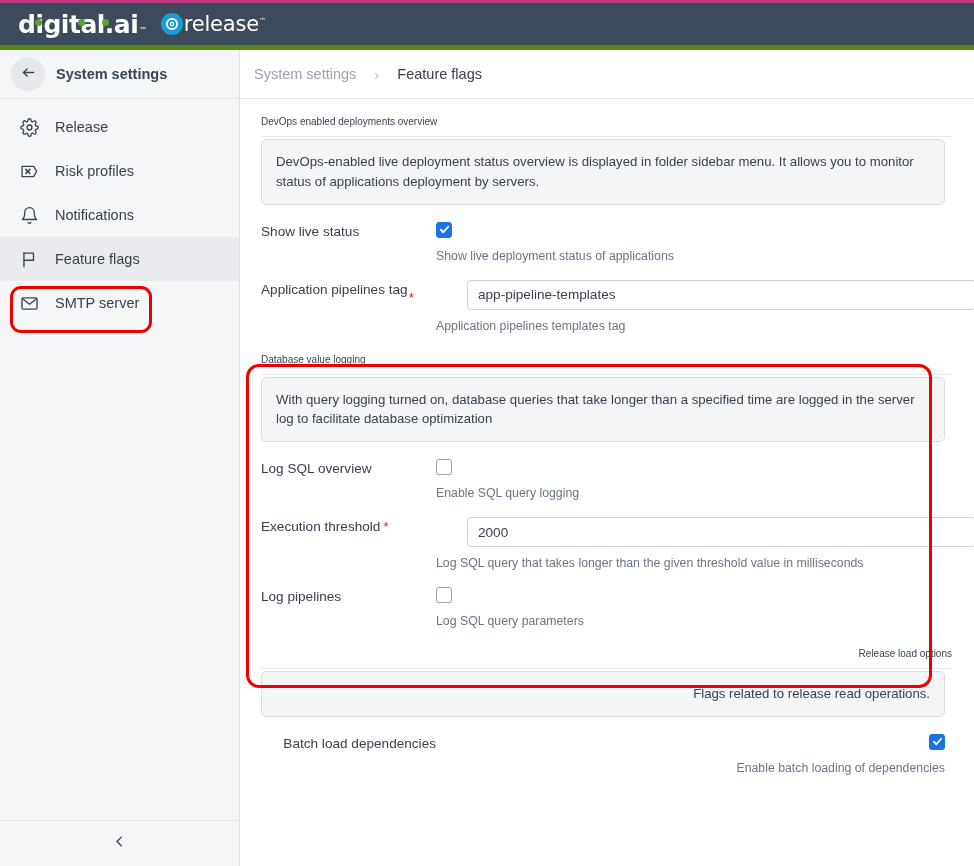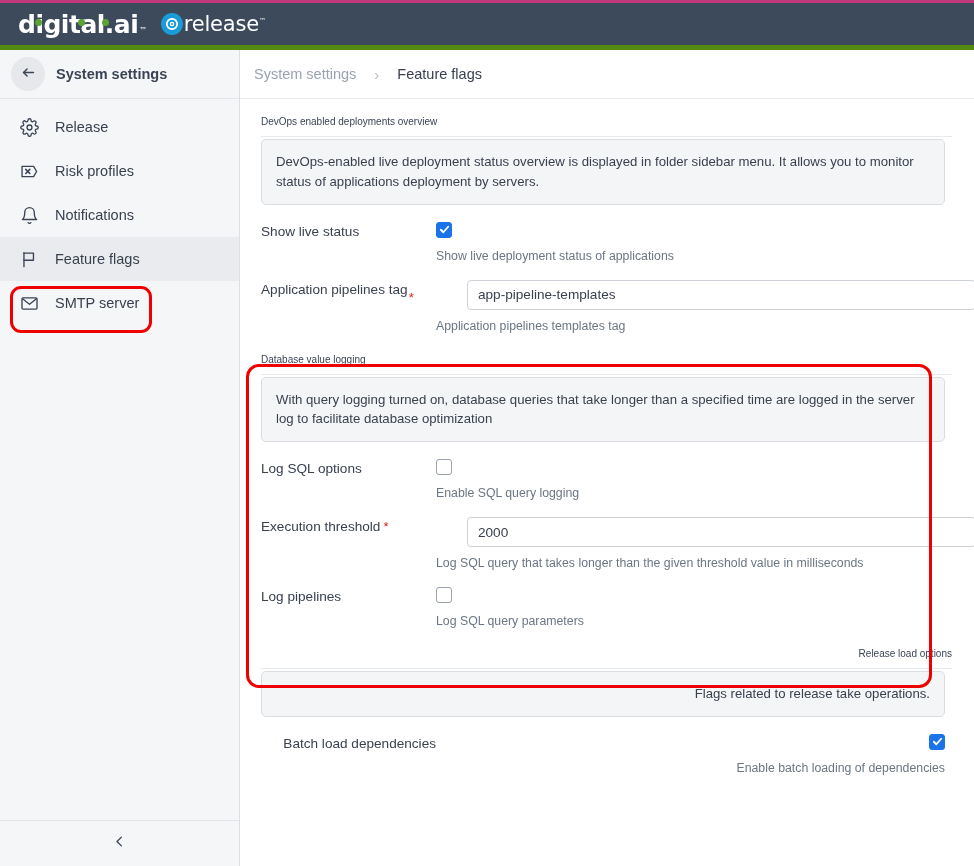--- a/index.html
+++ b/index.html
@@ -449,21 +449,21 @@
           </div>
         </div>
       </div>
 
       <div class="section" style="margin-top:4px;">
         <div class="section-title">Database value logging</div>
         <div class="section-rule"></div>
         <div class="callout">With query logging turned on, database queries that take longer than a specified time are logged in the server log to facilitate database optimization</div>
 
         <div class="field">
-          <div class="field-label">Log SQL options</div>
+          <div class="field-label">Log SQL overview</div>
           <div class="field-control">
             <span class="cb"></span>
             <div class="hint">Enable SQL query logging</div>
           </div>
         </div>
 
         <div class="field">
           <div class="field-label"><span>Execution threshold</span><span class="req-star">*</span></div>
           <div class="field-control">
             <input class="txt" type="text" value="2000" style="">
@@ -476,21 +476,21 @@
           <div class="field-control">
             <span class="cb"></span>
             <div class="hint">Log SQL query parameters</div>
           </div>
         </div>
       </div>
 
       <div class="section" style="margin-top:3px;text-align:right;">
         <div class="section-title">Release load options</div>
         <div class="section-rule"></div>
-        <div class="callout">Flags related to release take operations.</div>
+        <div class="callout">Flags related to release read operations.</div>
 
         <div class="field">
           <div class="field-label">Batch load dependencies</div>
           <div class="field-control">
             <span class="cb checked">
               <svg width="11" height="11" viewBox="0 0 24 24" fill="none" stroke="#ffffff" stroke-width="4" stroke-linecap="round" stroke-linejoin="round">
                 <polyline points="4,12.5 9.5,18 20,6"></polyline>
               </svg>
             </span>
             <div class="hint">Enable batch loading of dependencies</div>

